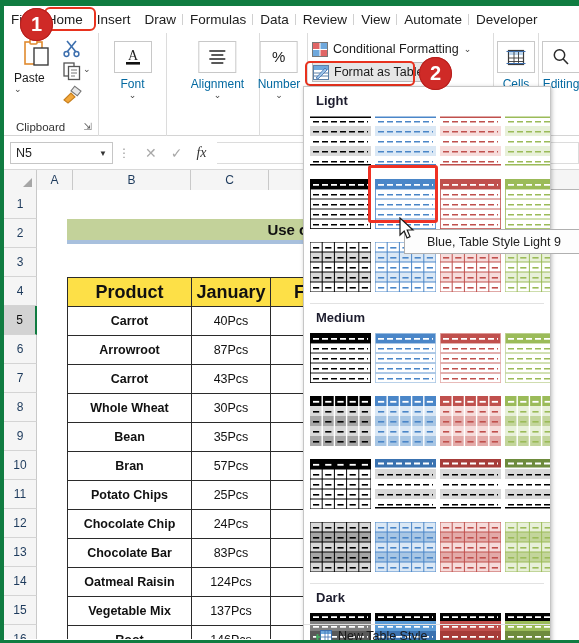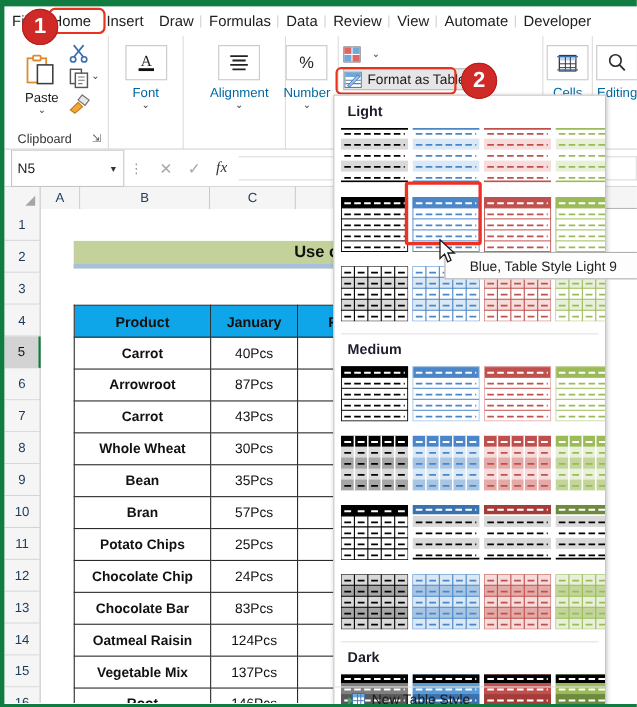--- a/index.html
+++ b/index.html
@@ -52,21 +52,21 @@
     position: absolute; top: 0; height: 103px;
     border-right: 1px solid #dcdcdc;
   }
   .grp-label {
     position: absolute; bottom: 3px; left: 0; width: 100%;
     text-align: left; font-size: 11.5px; color: #333; padding-left: 12px;
   }
 
   
   #grp-clipboard { left: 0px; width: 95px; }
-  .paste-btn { position: absolute; left: 10px; top: 16px; width: 48px; text-align: center; }
+  .paste-btn { position: absolute; left: 10px; top: 5px; width: 48px; }
   .paste-label { font-size: 12px; color: #1a1a1a; margin-top: 1px; }
   .chev { font-size: 9px; color: #444; line-height: 8px; }
   .clip-icon { position: absolute; }
   .clip-dialog {
     position: absolute; right: 6px; bottom: 4px; font-size: 10px; color: #555;
   }
 
   
   #grp-font { left: 95px; width: 68px; }
   #grp-align { left: 172px; width: 84px; }
@@ -106,21 +106,21 @@
   #badge-2 { left: 419px; top: 57px; width: 33px; height: 33px; }
 
   
   .formulabar {
     position: absolute; top: 137px; left: 4px; width: 575px; height: 33px;
     background: #ffffff; display: flex; align-items: center;
     border-bottom: 1px solid #d8d8d8;
   }
   .namebox {
     margin-left: 6px; width: 103px; height: 22px; border: 1px solid #c6c6c6;
-    background: #fff; display: flex; align-items: center; padding: 16px 5px;
+    background: #fff; display: flex; align-items: center; padding: 4px 5px;
     font-size: 12.5px; color: #1d1d1d;
   }
   .namebox .nb-text { flex: 1; }
   .nb-arrow { font-size: 8px; color: #333; }
   .fb-sep { margin: 0 5px; color: #9a9a9a; font-size: 12px; letter-spacing: 0; }
   .fb-icons { display: flex; align-items: center; gap: 14px; padding: 0 10px; }
   .fb-ic { font-size: 14px; color: #a8a8a8; }
   .fb-fx { font-size: 14px; color: #333; font-style: italic; font-family: "Liberation Serif", serif; }
   .fb-input {
     flex: 1; height: 22px; border: 1px solid #dcdcdc; border-left: none;
@@ -172,21 +172,21 @@
   
   .dtable {
     position: absolute; left: 30px; top: 87px;
     border-collapse: collapse;
   }
   .dtable td, .dtable th {
     border: 1px solid #2b2b2b;
     height: 29px; font-size: 12.5px; text-align: center;
     color: #111; padding: 0 4px;
   }
-  .dtable th { background: #0ea5e9; font-weight: bold; font-size: 13px; }
+  .dtable th { background: #fde047; font-weight: bold; font-size: 18px; }
   .dtable td.prod { font-weight: bold; width: 124px; }
   .dtable td.val { width: 79px; }
   .dtable th.prod { width: 124px; }
   .dtable th.val { width: 79px; }
 
   
   .gallery {
     position: absolute; left: 303px; top: 86px; width: 248px; height: 557px;
     background: #ffffff; border: 1px solid #c6c6c6; z-index: 10;
     box-shadow: 1px 1px 4px rgba(0,0,0,0.25);
@@ -330,20 +330,21 @@
 
     <div class="grp" id="grp-styles">
       <div class="style-row" id="cond-fmt">
         <svg width="16" height="15" viewBox="0 0 16 15" style="margin-right:5px;">
           <rect x="0.5" y="0.5" width="15" height="14" fill="#fff" stroke="#777"></rect>
           <rect x="1" y="1" width="6.5" height="6" fill="#e06666"></rect>
           <rect x="8.5" y="1" width="6.5" height="6" fill="#6fa8dc"></rect>
           <rect x="1" y="8" width="6.5" height="6" fill="#6fa8dc"></rect>
           <rect x="8.5" y="8" width="6.5" height="6" fill="#e06666"></rect>
         </svg>
+        <span>Conditional Formatting</span>
         <span class="chev" style="margin-left:5px;">⌄</span>
       </div>
       <div class="style-row" id="fmt-table">
         <svg width="16" height="15" viewBox="0 0 16 15" style="margin-right:5px;">
           <rect x="0.5" y="0.5" width="15" height="14" fill="#fff" stroke="#5b7fa6"></rect>
           <rect x="1" y="1" width="14" height="4" fill="#6fa8dc"></rect>
           <line x1="1" y1="8" x2="15" y2="8" stroke="#5b7fa6"></line>
           <line x1="1" y1="11" x2="15" y2="11" stroke="#5b7fa6"></line>
           <path d="M3 13 L12 3 L14 5 L5 14 Z" fill="#9fc5e8" stroke="#3d6fae" stroke-width="0.8"></path>
         </svg>

